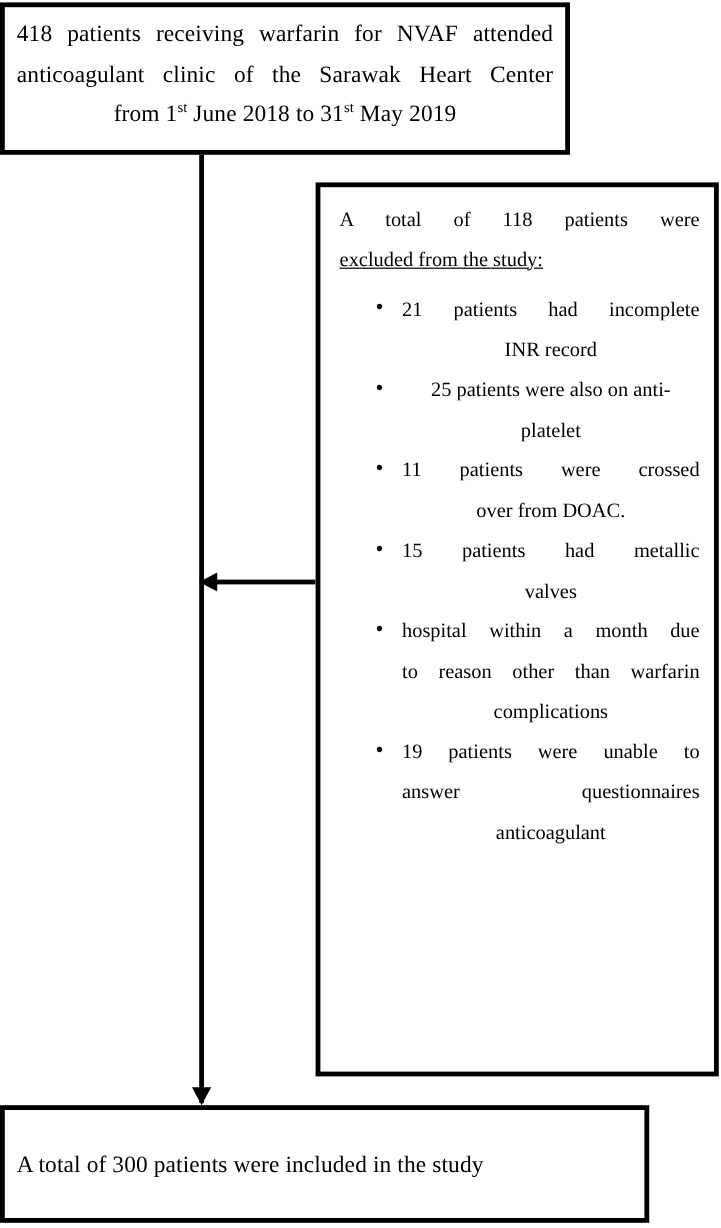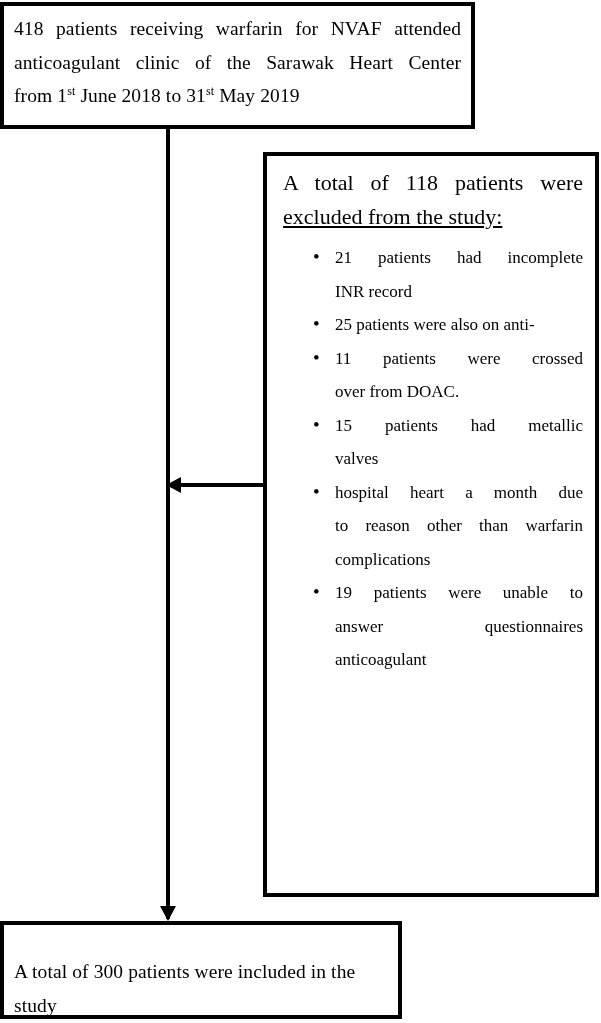--- a/index.html
+++ b/index.html
@@ -42,21 +42,21 @@
     left: 263px;
     top: 152px;
     width: 336px;
     height: 745px;
     padding: 10px 12px 8px 16px;
   }
 
   #box-included {
     left: 0px;
     top: 921px;
-    width: 402px;
+    width: 541px;
     height: 98px;
     padding: 0 10px;
   }
 
   
   .box-text {
     font-size: 19.5px;
     line-height: 33.5px;
     text-align: justify;
     text-justify: inter-word;
@@ -68,21 +68,21 @@
     vertical-align: super;
     line-height: 0;
   }
 
   #box-included .box-text {
     text-align: left;
     margin-top: 30px;
   }
 
   .excluded-intro {
-    font-size: 22px;
+    font-size: 17px;
     line-height: 33.5px;
     text-align: justify;
     text-justify: inter-word;
     margin: 0 0 2px 0;
   }
   .excluded-intro .just-line {
     display: block;
     text-align: justify;
     text-align-last: justify;
   }
@@ -119,21 +119,21 @@
     display: block;
   }
   .jline {
     display: block;
     text-align: justify;
     text-align-last: justify;
     white-space: nowrap;
   }
   .jlast {
     display: block;
-    text-align: left;
+    text-align: center;
   }
 
   
   .connector {
     position: absolute;
     background: #000000;
   }
 
   #vline-main {
     left: 166px;
@@ -202,41 +202,42 @@
       <li>
         <span class="li-body">
           <span class="jline">21 patients had incomplete</span>
           <span class="jlast">INR record</span>
         </span>
       </li>
 
       <li>
         <span class="li-body">
           <span class="jlast">25 patients were also on anti-</span>
+          <span class="jlast">platelet</span>
         </span>
       </li>
 
       <li>
         <span class="li-body">
           <span class="jline">11 patients were crossed</span>
           <span class="jlast">over from DOAC.</span>
         </span>
       </li>
 
 
       <li>
         <span class="li-body">
           <span class="jline">15 patients had metallic</span>
           <span class="jlast">valves</span>
         </span>
       </li>
 
       <li>
         <span class="li-body">
-          <span class="jline">hospital heart a month due</span>
+          <span class="jline">hospital within a month due</span>
           <span class="jline">to reason other than warfarin</span>
           <span class="jlast">complications</span>
         </span>
       </li>
 
       <li>
         <span class="li-body">
           <span class="jline">19 patients were unable to</span>
           <span class="jline">answer questionnaires</span>
           <span class="jlast">anticoagulant</span>

